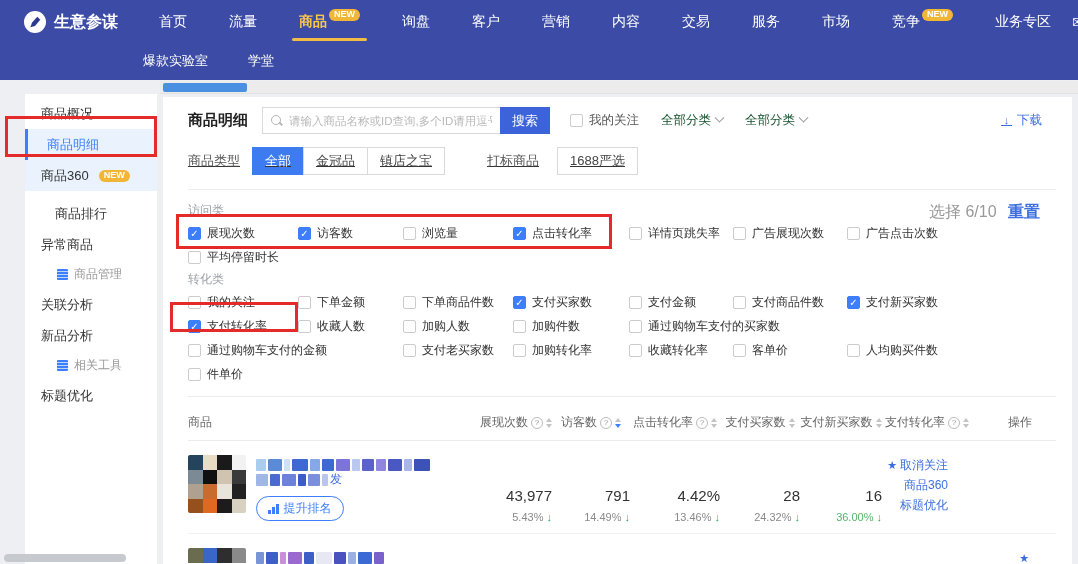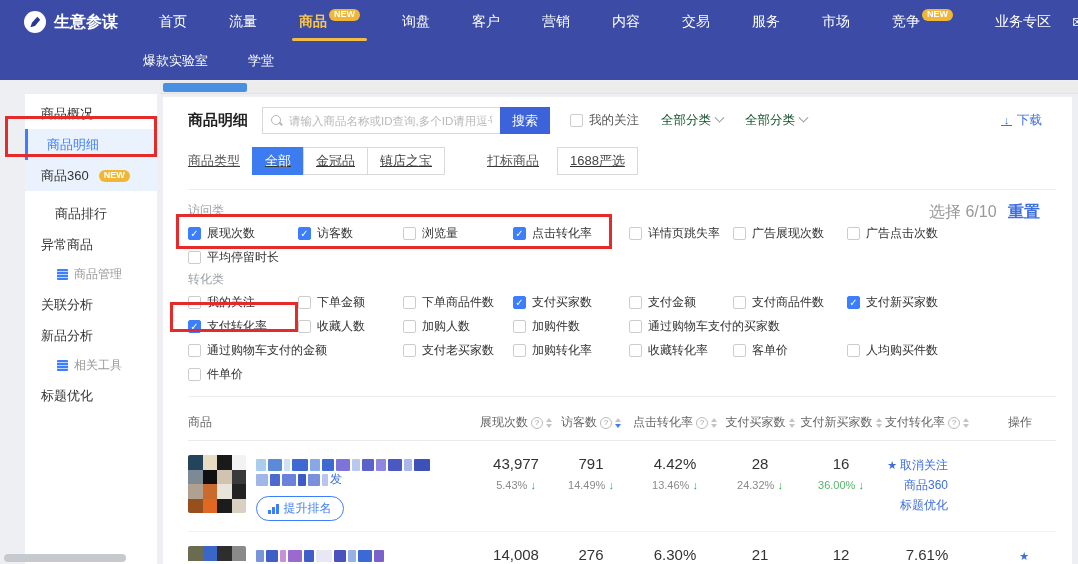--- a/index.html
+++ b/index.html
@@ -89,21 +89,21 @@
   .tri-down.on { border-top-color:#3d7eff; }
   .t-row { padding:14px 0 10px; border-bottom:1px solid #f2f2f2; }
   .prod-cell { display:flex; gap:10px; padding-right:8px; }
   .thumb { width:58px; height:58px; flex:none; display:grid; grid-template-columns:repeat(4,1fr); grid-template-rows:repeat(4,1fr); border-radius:2px; overflow:hidden; }
   .prod-right { padding-top:2px; }
   .t-line { height:15px; display:flex; align-items:center; gap:2px; font-size:12px; color:#3d6ee0; }
   .blk { display:inline-block; height:12px; border-radius:1px; }
   .rank-btn { display:inline-flex; align-items:center; gap:5px; margin-top:9px; border:1px solid #3d7eff; color:#3d7eff; border-radius:13px; padding:3px 11px; font-size:12px; cursor:pointer; background:#fff; white-space:nowrap; }
   .bars { display:inline-flex; align-items:flex-end; gap:1.5px; height:10px; }
   .bars i { display:block; width:2.5px; background:#3d7eff; }
-  .metric { text-align:center; }
+  .metric { text-align:right;margin-top:32px; }
   .m-val { font-size:15px; color:#333; }
   .m-chg { font-size:11px; margin-top:7px; white-space:nowrap; }
   .tone-muted { color:#8a8a8a; }
   .tone-green { color:#57b46a; } .arr-down { color:#2eae5c; font-weight:bold; }
   .diag-badge { display:inline-block; margin-top:6px; background:#fdeeda; color:#e3923a; font-size:11px; padding:3px 10px; border-radius:2px; cursor:pointer; }
   .actions { text-align:right; padding-right:24px; font-size:12px; color:#3d6ee0; line-height:20px; }
   .actions .act { cursor:pointer; white-space:nowrap; }
   .star { color:#3d6ee0; margin-right:3px; font-size:11px; }
 
   

